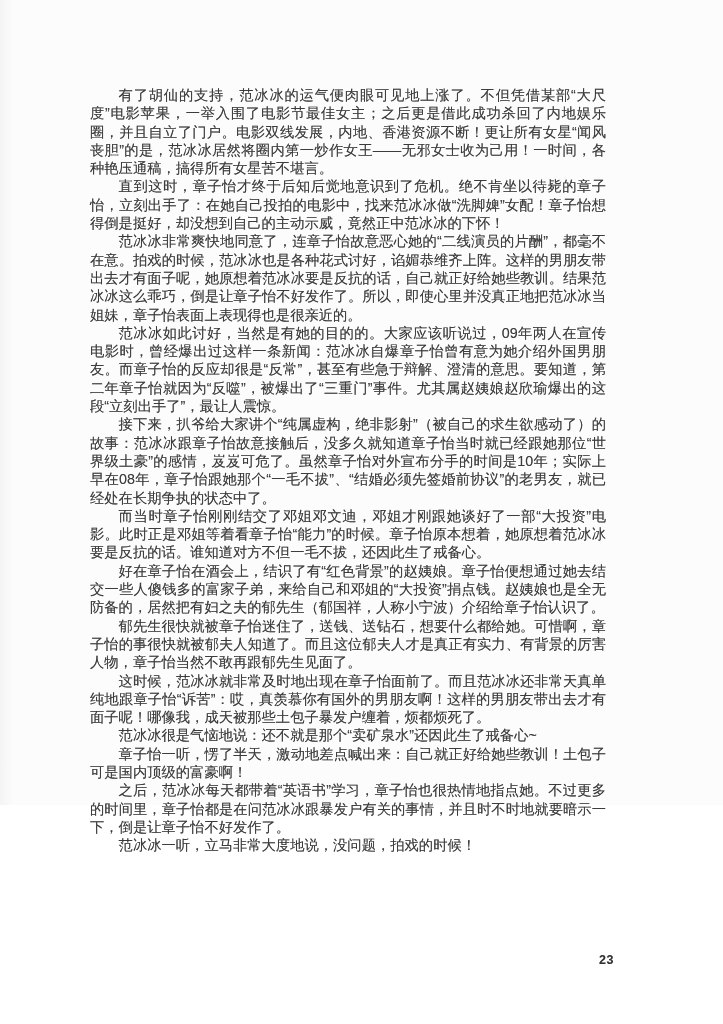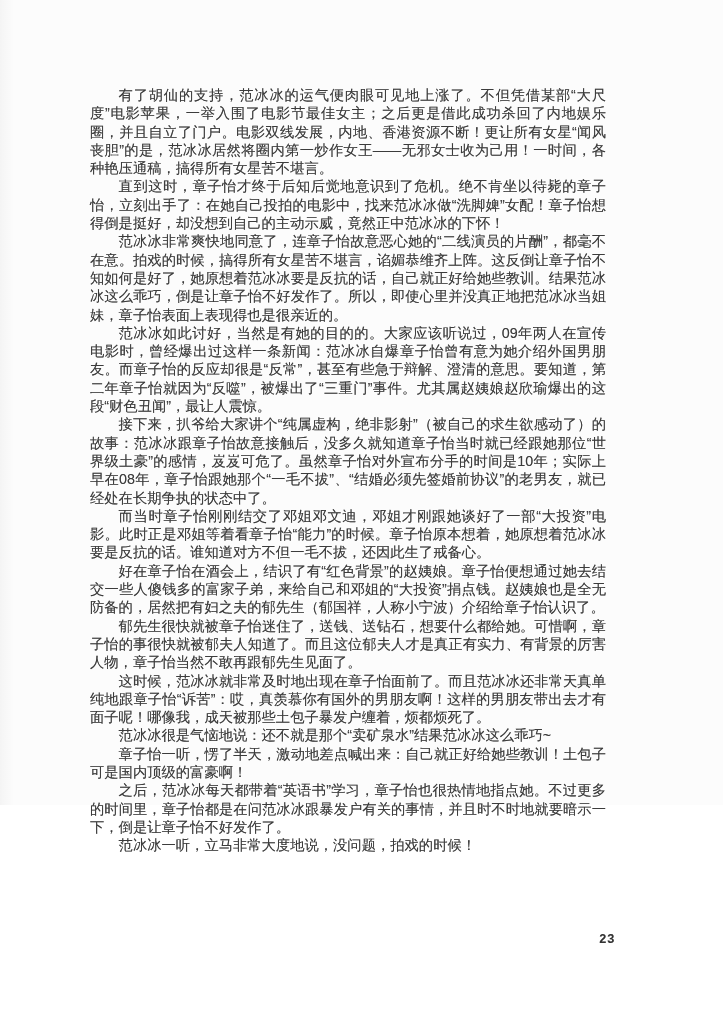--- a/index.html
+++ b/index.html
@@ -30,42 +30,41 @@
   .text-block p {
     margin: 0;
     padding: 0;
     text-indent: 2em;
     text-align: justify;
     word-break: break-all;
   }
   .page-number {
     position: absolute;
     left: 599px;
-    top: 933px;
+    top: 953px;
     color: #333333;
     font-size: 12.5px;
     font-weight: 600;
     letter-spacing: 0.5px;
     text-shadow: 0 0 0.5px rgba(70,70,70,0.4);
-    font-family: Liberation Mono, monospace;
   }
 </style>
 </head>
 <body>
 
 <div class="page">
   <div class="text-block">
     <p>有了胡仙的支持，范冰冰的运气便肉眼可见地上涨了。不但凭借某部“大尺度”电影苹果，一举入围了电影节最佳女主；之后更是借此成功杀回了内地娱乐圈，并且自立了门户。电影双线发展，内地、香港资源不断！更让所有女星“闻风丧胆”的是，范冰冰居然将圈内第一炒作女王——无邪女士收为己用！一时间，各种艳压通稿，搞得所有女星苦不堪言。</p>
     <p>直到这时，章子怡才终于后知后觉地意识到了危机。绝不肯坐以待毙的章子怡，立刻出手了：在她自己投拍的电影中，找来范冰冰做“洗脚婢”女配！章子怡想得倒是挺好，却没想到自己的主动示威，竟然正中范冰冰的下怀！</p>
-    <p>范冰冰非常爽快地同意了，连章子怡故意恶心她的“二线演员的片酬”，都毫不在意。拍戏的时候，搞得所有女星苦不堪言，谄媚恭维齐上阵。这反倒让章子怡不知如何是好了，她原想着范冰冰要是反抗的话，自己就正好给她些教训。结果范冰冰这么乖巧，倒是让章子怡不好发作了。所以，即使心里并没真正地把范冰冰当姐妹，章子怡表面上表现得也是很亲近的。</p>
-    <p>范冰冰如此讨好，当然是有她的目的的。大家应该听说过，09年两人在宣传电影时，曾经爆出过这样一条新闻：范冰冰自爆章子怡曾有意为她介绍外国男朋友。而章子怡的反应却很是“反常”，甚至有些急于辩解、澄清的意思。要知道，第二年章子怡就因为“反噬”，被爆出了“三重门”事件。尤其属赵姨娘赵欣瑜爆出的这段“财色丑闻”，最让人震惊。</p>
+    <p>范冰冰非常爽快地同意了，连章子怡故意恶心她的“二线演员的片酬”，都毫不在意。拍戏的时候，范冰冰也是各种花式讨好，谄媚恭维齐上阵。这样的男朋友带出去才有面子呢，她原想着范冰冰要是反抗的话，自己就正好给她些教训。结果范冰冰这么乖巧，倒是让章子怡不好发作了。所以，即使心里并没真正地把范冰冰当姐妹，章子怡表面上表现得也是很亲近的。</p>
+    <p>范冰冰如此讨好，当然是有她的目的的。大家应该听说过，09年两人在宣传电影时，曾经爆出过这样一条新闻：范冰冰自爆章子怡曾有意为她介绍外国男朋友。而章子怡的反应却很是“反常”，甚至有些急于辩解、澄清的意思。要知道，第二年章子怡就因为“反噬”，被爆出了“三重门”事件。尤其属赵姨娘赵欣瑜爆出的这段“立刻出手了”，最让人震惊。</p>
     <p>接下来，扒爷给大家讲个“纯属虚构，绝非影射”（被自己的求生欲感动了）的故事：范冰冰跟章子怡故意接触后，没多久就知道章子怡当时就已经跟她那位“世界级土豪”的感情，岌岌可危了。虽然章子怡对外宣布分手的时间是10年；实际上早在08年，章子怡跟她那个“一毛不拔”、“结婚必须先签婚前协议”的老男友，就已经处在长期争执的状态中了。</p>
     <p>而当时章子怡刚刚结交了邓姐邓文迪，邓姐才刚跟她谈好了一部“大投资”电影。此时正是邓姐等着看章子怡“能力”的时候。章子怡原本想着，她原想着范冰冰要是反抗的话。谁知道对方不但一毛不拔，还因此生了戒备心。</p>
     <p>好在章子怡在酒会上，结识了有“红色背景”的赵姨娘。章子怡便想通过她去结交一些人傻钱多的富家子弟，来给自己和邓姐的“大投资”捐点钱。赵姨娘也是全无防备的，居然把有妇之夫的郁先生（郁国祥，人称小宁波）介绍给章子怡认识了。</p>
     <p>郁先生很快就被章子怡迷住了，送钱、送钻石，想要什么都给她。可惜啊，章子怡的事很快就被郁夫人知道了。而且这位郁夫人才是真正有实力、有背景的厉害人物，章子怡当然不敢再跟郁先生见面了。</p>
     <p>这时候，范冰冰就非常及时地出现在章子怡面前了。而且范冰冰还非常天真单纯地跟章子怡“诉苦”：哎，真羡慕你有国外的男朋友啊！这样的男朋友带出去才有面子呢！哪像我，成天被那些土包子暴发户缠着，烦都烦死了。</p>
-    <p>范冰冰很是气恼地说：还不就是那个“卖矿泉水”结果范冰冰这么乖巧~</p>
+    <p>范冰冰很是气恼地说：还不就是那个“卖矿泉水”还因此生了戒备心~</p>
     <p>章子怡一听，愣了半天，激动地差点喊出来：自己就正好给她些教训！土包子可是国内顶级的富豪啊！</p>
     <p>之后，范冰冰每天都带着“英语书”学习，章子怡也很热情地指点她。不过更多的时间里，章子怡都是在问范冰冰跟暴发户有关的事情，并且时不时地就要暗示一下，倒是让章子怡不好发作了。</p>
     <p>范冰冰一听，立马非常大度地说，没问题，拍戏的时候！</p>
   </div>
   <div class="page-number">23</div>
 </div>
 
 </body></html>

